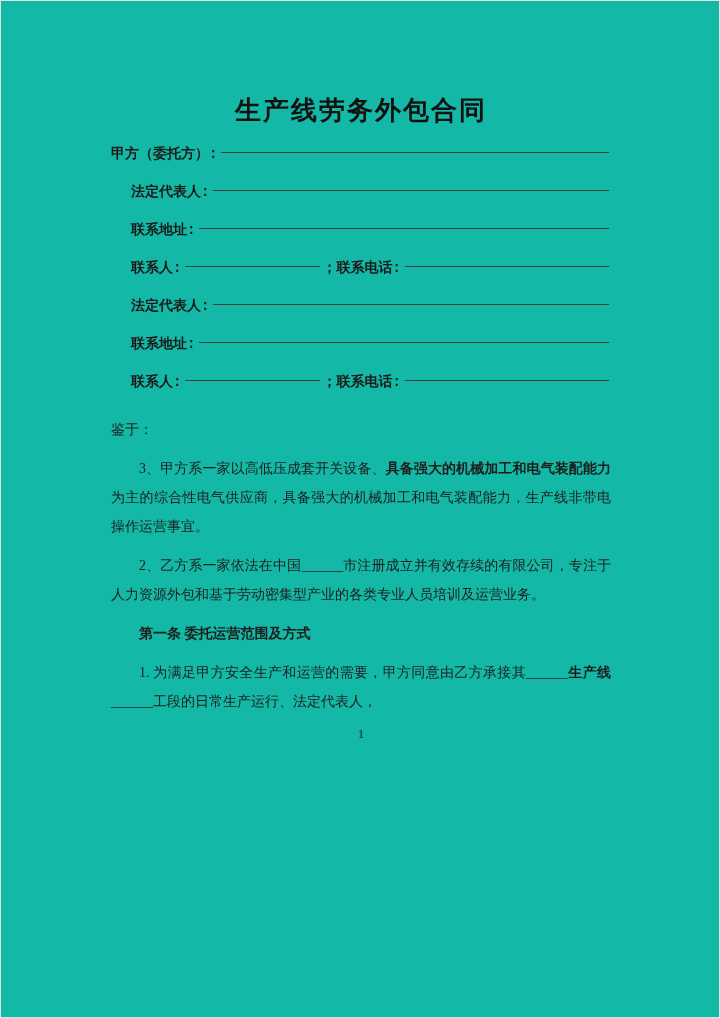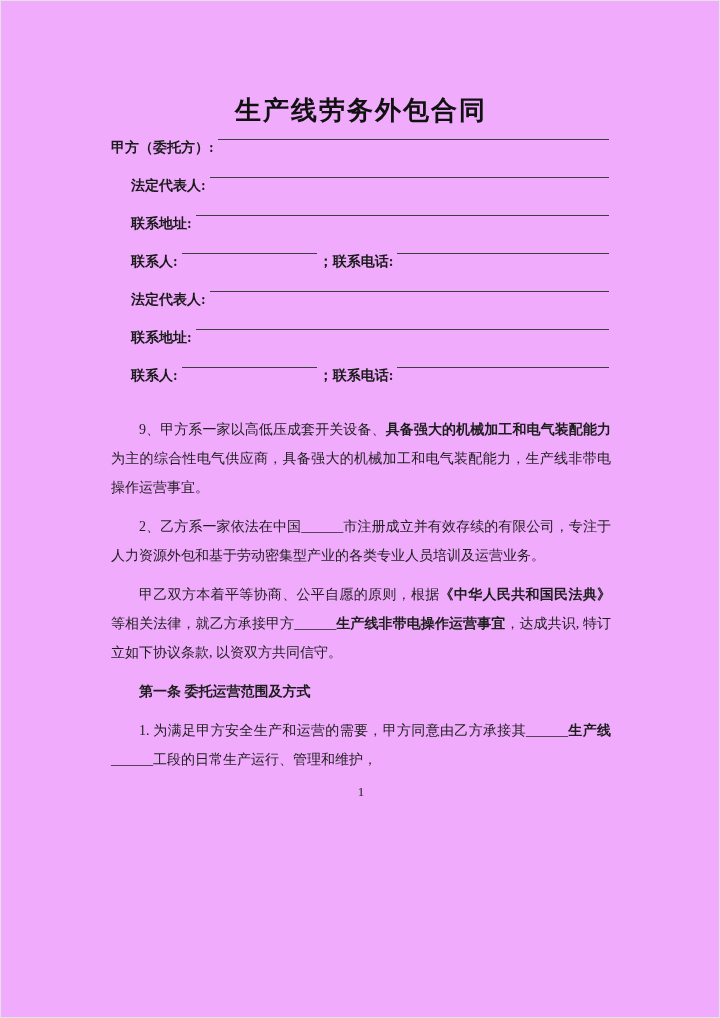--- a/index.html
+++ b/index.html
@@ -8,43 +8,44 @@
   body {
     font-family: "Liberation Serif", serif;
     color: #1d1d1d;
     -webkit-font-smoothing: antialiased;
   }
   .page {
     position: relative;
     width: 720px;
     height: 1018px;
     margin: 0 auto;
-    background: #f0abfc;
+    background: #14b8a6;
     border: 1px solid #e2e2e2;
     padding: 94px 108px 0 110px;
     overflow: hidden;
   }
   .title {
     font-family: "Liberation Sans", sans-serif;
     font-size: 26px;
     font-weight: 700;
     line-height: 30px;
     text-align: center;
     letter-spacing: 2px;
     color: #111;
     margin-bottom: 14px;
   }
   
   .form-row {
     display: flex;
-    align-items: flex-start;
+    align-items: center;
     height: 38px;
     font-size: 14px;
     font-weight: 700;
     color: #1a1a1a;
+    font-family: Liberation Mono, monospace;
   }
   .form-row.indent { margin-left: 20px; }
   .flabel { padding-bottom: 8px; white-space: pre; }
   .fill {
     flex: 1 1 auto;
     height: 0;
     border-bottom: 1px solid #3d3d3d;
     margin: 0 2px 11px 4px;
   }
   .fill.fixed { flex: 0 0 135px; }
@@ -104,22 +105,22 @@
       </div>
       <div class="form-row indent">
         <span class="flabel">联系人:</span>
         <span class="fill fixed"></span>
         <span class="flabel">；联系电话:</span>
         <span class="fill"></span>
       </div>
     </div>
 
   <div class="body-section">
-      <p class="para"><span>9、甲方系一家以高低压成套开关设备、</span><span class="b">具备强大的机械加工和电气装配能力</span><span>为主的综合性电气供应商，具备强大的机械加工和电气装配能力，生产线非带电操作运营事宜。</span></p>
+      <p class="para plain"><span>鉴于：</span></p>
+      <p class="para"><span>3、甲方系一家以高低压成套开关设备、</span><span class="b">具备强大的机械加工和电气装配能力</span><span>为主的综合性电气供应商，具备强大的机械加工和电气装配能力，生产线非带电操作运营事宜。</span></p>
       <p class="para"><span>2、乙方系一家依法在中国______市注册成立并有效存续的有限公司，专注于人力资源外包和基于劳动密集型产业的各类专业人员培训及运营业务。</span></p>
-      <p class="para"><span>甲乙双方本着平等协商、公平自愿的原则，根据</span><span class="b">《中华人民共和国民法典》</span><span>等相关法律，就乙方承接甲方______</span><span class="b">生产线非带电操作运营事宜</span><span>，达成共识, 特订立如下协议条款, 以资双方共同信守。</span></p>
       <p class="para heading"><span>第一条 委托运营范围及方式</span></p>
-      <p class="para"><span>1. 为满足甲方安全生产和运营的需要，甲方同意由乙方承接其______</span><span class="b">生产线</span><span>______工段的日常生产运行、管理和维护，</span></p>
+      <p class="para"><span>1. 为满足甲方安全生产和运营的需要，甲方同意由乙方承接其______</span><span class="b">生产线</span><span>______工段的日常生产运行、法定代表人，</span></p>
     </div>
 
   <div class="page-number">1</div>
 
 </div>
 
 </body></html>

